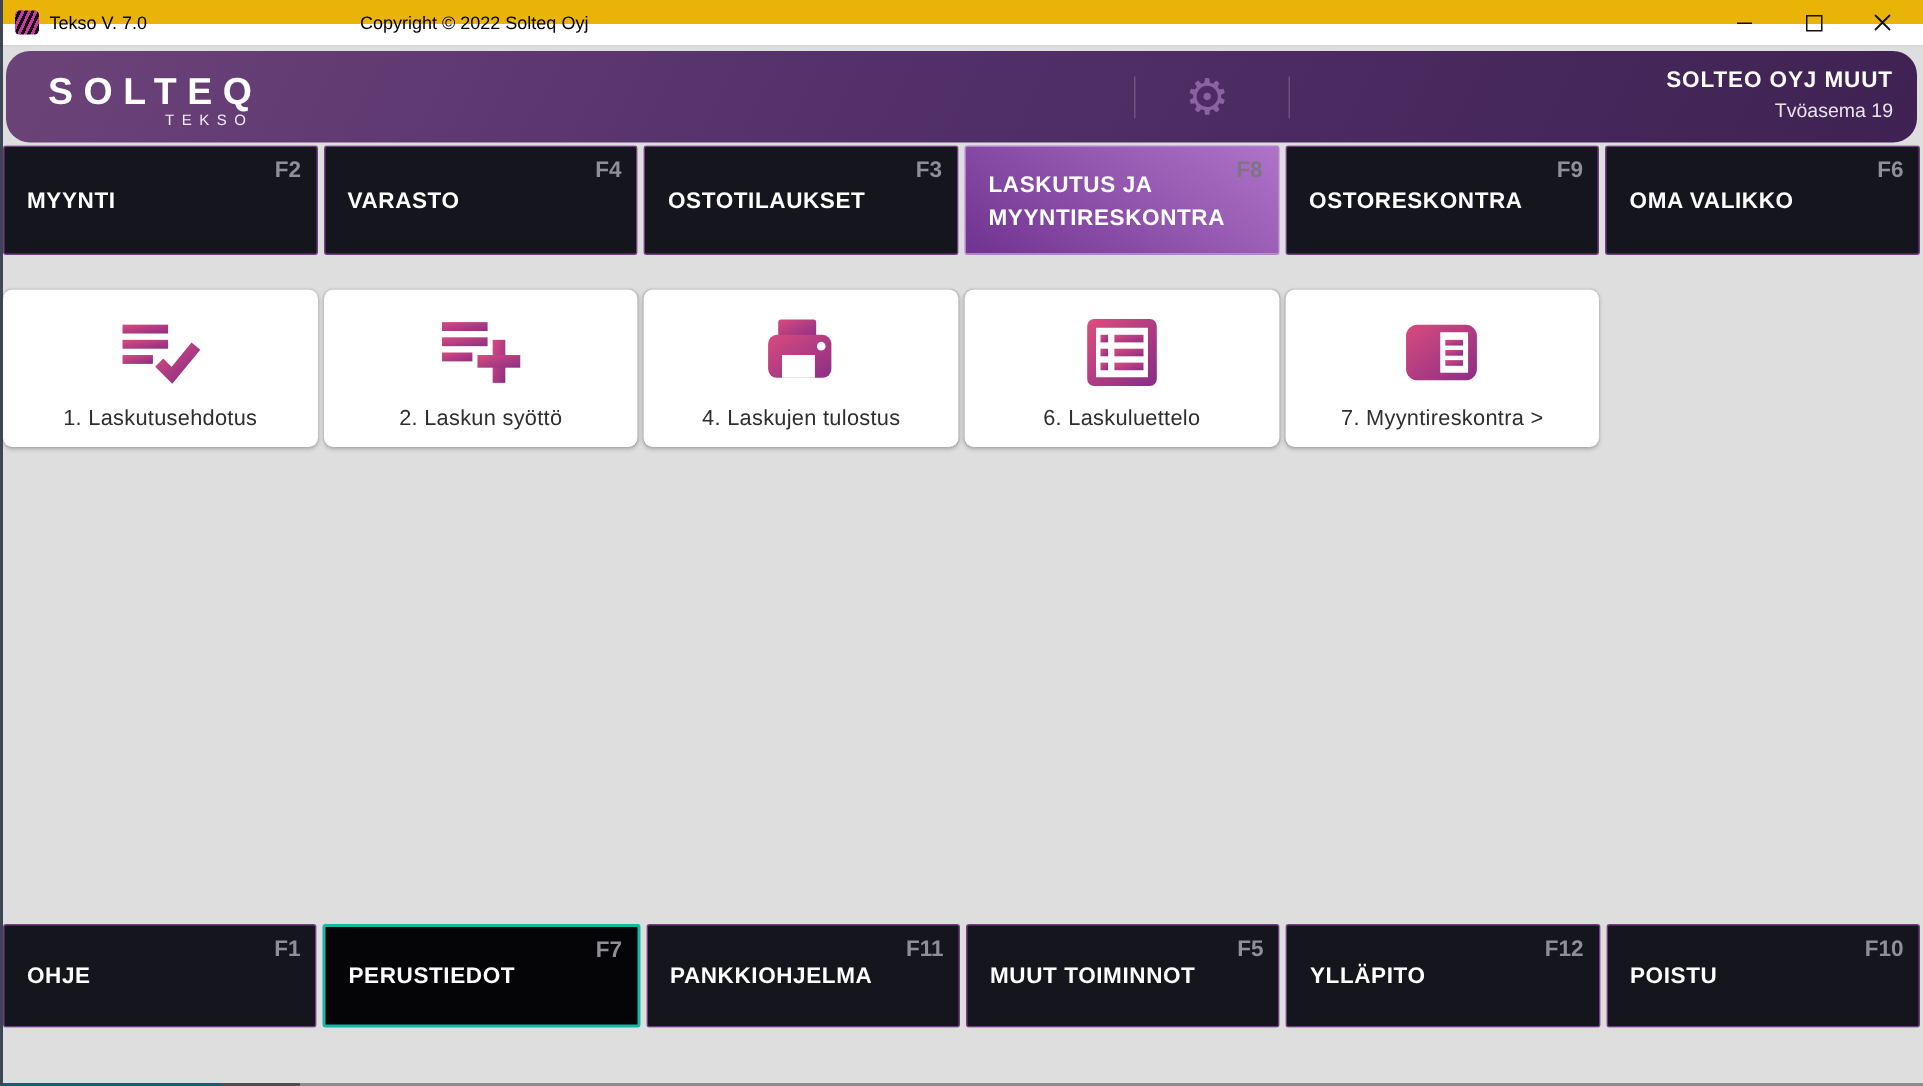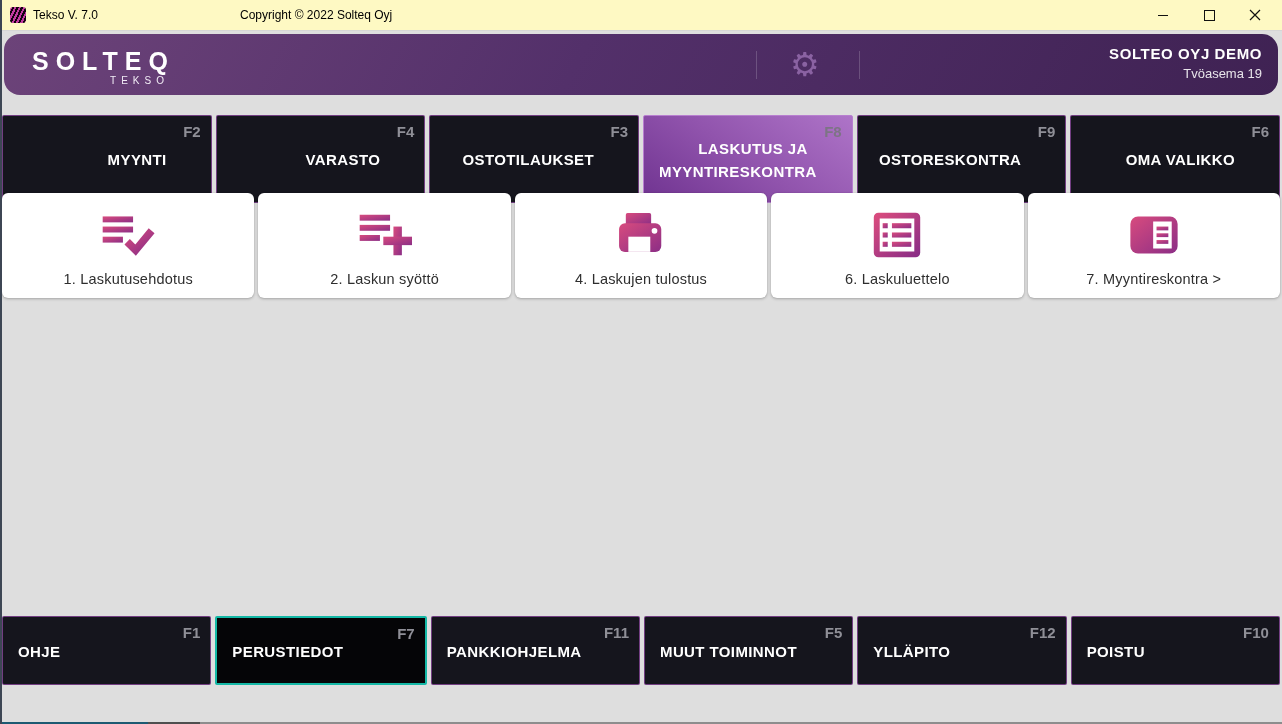--- a/index.html
+++ b/index.html
@@ -1,21 +1,21 @@
 <!DOCTYPE html>
 <html><head>
 <meta charset="utf-8">
 <style>
   html,body{margin:0;padding:0;}
   body{
     width:1282px;height:724px;position:relative;overflow:hidden;
     font-family:"Liberation Sans",sans-serif;background:#ffffff;
   }
   
-  .titlebar{position:absolute;left:0;top:0;width:100%;height:30px;background:#fef9c3;}
+  .titlebar{position:absolute;left:0;top:0;width:100%;height:16px;background:#eab308;}
   .app-icon{position:absolute;left:10px;top:7px;width:16px;height:16px;border-radius:3px;
     background:repeating-linear-gradient(115deg,#c23aa0 0 2px,#14020f 2px 4px);}
   .app-title{position:absolute;left:33px;top:8px;font-size:12px;color:#000;}
   .copyright{position:absolute;left:240px;top:8px;font-size:12px;color:#000;}
   .win-controls{position:absolute;right:4px;top:0;height:30px;display:flex;}
   .win-btn{width:46px;height:30px;display:flex;align-items:center;justify-content:center;cursor:pointer;}
   .glyph-min{width:10px;height:0;border-top:1.2px solid #111;}
   .glyph-max{width:9px;height:9px;border:1.2px solid #111;}
   
   .client{position:absolute;left:0;top:30px;width:100%;height:694px;background:#dedede;border-top:1px solid #d6d6d6;}
@@ -31,32 +31,32 @@
   .hdr-divider{position:absolute;top:17px;height:28px;width:1px;background:rgba(255,255,255,0.18);}
   .divider-left{left:752px;}
   .divider-right{left:855px;}
   .gear{position:absolute;left:786px;top:50%;transform:translateY(-52%);font-size:33px;color:#8a62a2;
     font-family:"DejaVu Sans",sans-serif;cursor:pointer;line-height:1;}
   .header-right{position:absolute;right:16px;top:11px;text-align:right;color:#fff;}
   .company{font-size:15px;font-weight:bold;letter-spacing:0.6px;}
   .workstation{font-size:13px;color:rgba(255,255,255,0.88);margin-top:4px;}
   
   .tabs{position:absolute;left:0;right:0;display:flex;gap:4px;padding:0 2px;}
-  .tabs-top{top:84px;height:88px;text-align:right;}
+  .tabs-top{top:66px;height:73px;}
   .tabs-bottom{top:585px;height:69px;}
   .tab{flex:1;position:relative;background:#15151d;border:1px solid rgba(164,85,184,0.65);
     border-radius:2px;color:#fff;cursor:pointer;box-sizing:border-box;}
   .tab .fkey{position:absolute;top:7px;right:10px;font-weight:bold;font-size:15px;color:#8f8f97;}
   .tab .label{position:absolute;left:15px;right:44px;top:50%;transform:translateY(-46%);
     font-weight:bold;font-size:15px;letter-spacing:0.4px;line-height:1.5;}
   .tab.selected{background:linear-gradient(215deg,#ae74c8 0%,#9154ad 50%,#6f3390 100%);border-color:#b87fd0;}
   .tab.selected .fkey{color:#7d7485;}
   .tab.highlight{background:#050507;border:2px solid #14b8a6;}
   
-  .cards{position:absolute;left:0;right:0;top:146px;display:grid;grid-template-columns:repeat(5,1fr);
+  .cards{position:absolute;left:0;right:0;top:146px;display:grid;grid-template-columns:repeat(6,1fr);
     grid-auto-rows:105px;gap:4px;padding:16px 2px;}
   .card{background:#ffffff;border-radius:6px;cursor:pointer;
     box-shadow:0 1px 3px rgba(0,0,0,0.25),0 0 1px rgba(0,0,0,0.18);
     display:flex;flex-direction:column;align-items:center;justify-content:flex-start;}
   .card .icon{height:56px;margin-top:14px;display:flex;align-items:center;justify-content:center;}
   .card .label{font-size:14.5px;color:#2e2e2e;margin-top:8px;letter-spacing:0.2px;}
   .hidden-defs{position:absolute;width:0;height:0;}
 </style>
 </head>
 <body>
@@ -93,21 +93,21 @@
 
   <div class="header">
     <div class="logo">
       <span class="logo-primary">SOLTEQ</span>
       <span class="logo-secondary">TEKSO</span>
     </div>
     <span class="hdr-divider divider-left"></span>
     <span class="gear">⚙</span>
     <span class="hdr-divider divider-right"></span>
     <div class="header-right">
-      <div class="company">SOLTEO OYJ DEMO</div>
+      <div class="company">SOLTEO OYJ MUUT</div>
       <div class="workstation">Tvöasema 19</div>
     </div>
   </div>
 
   <div class="tabs tabs-top">
     <div class="tab">
       <span class="fkey">F2</span>
       <span class="label">MYYNTI</span>
     </div>
     <div class="tab">

